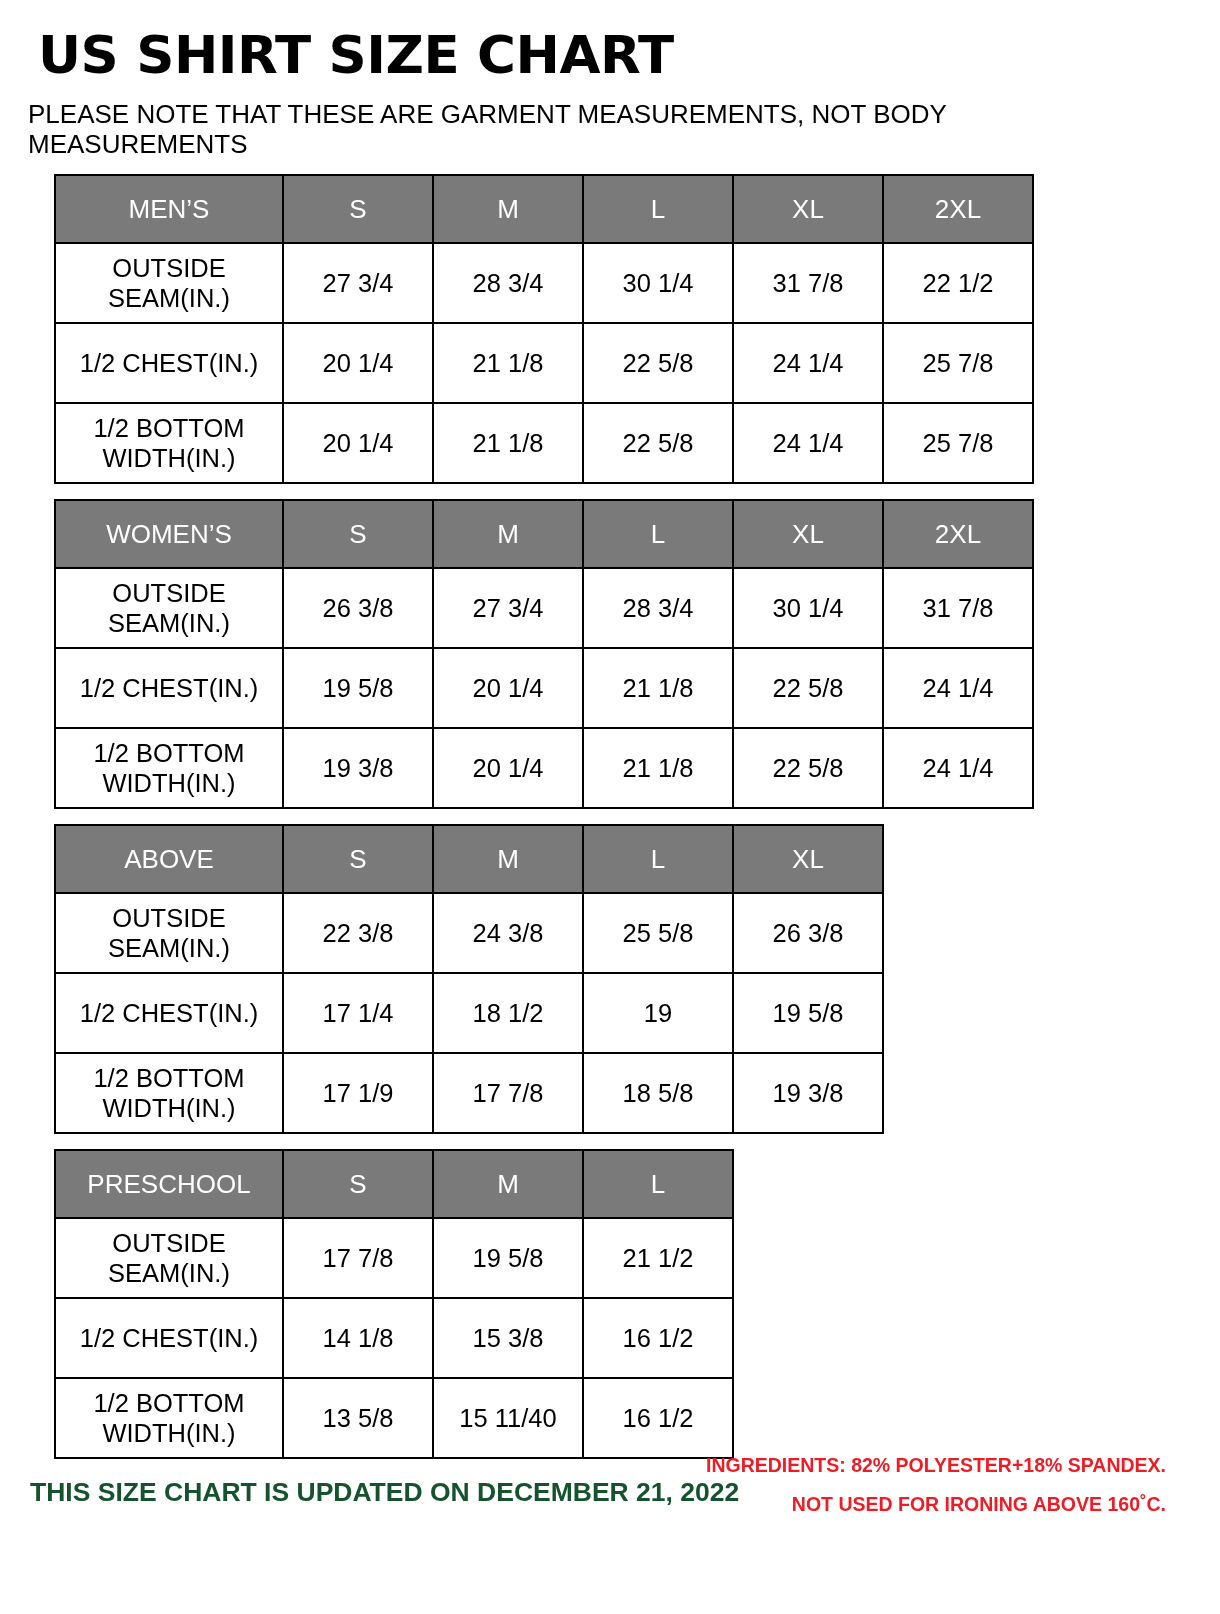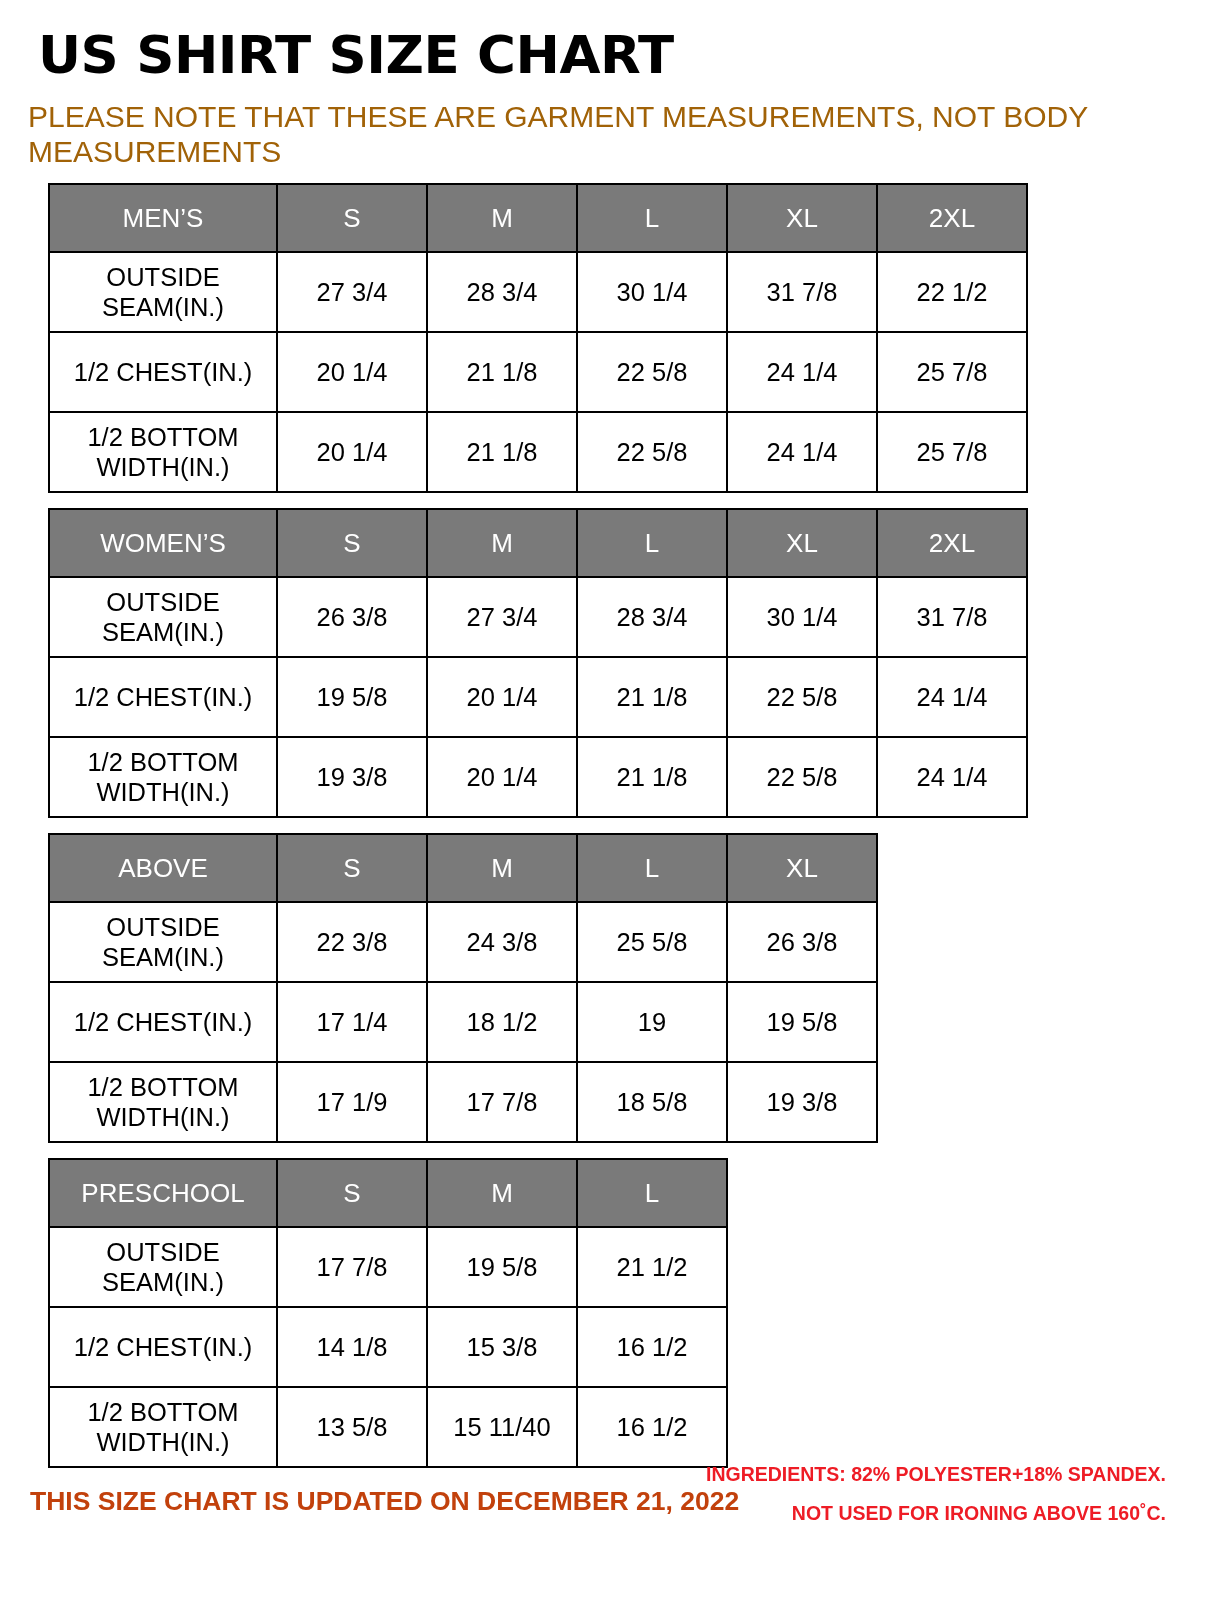--- a/index.html
+++ b/index.html
@@ -24,22 +24,22 @@
     font-size: 52px;
     font-weight: bold;
     letter-spacing: -0.5px;
     line-height: 1.05;
     margin: 6px 0 10px 12px;
     font-family: "DejaVu Sans", sans-serif;
     transform: scaleX(1.02);
     transform-origin: left center;
   }
   .note {
-    color: #a16207;
-    font-size: 30px;
+    color: #000000;
+    font-size: 26px;
     line-height: 1.18;
     margin: 16px 0 14px 2px;
     max-width: 1120px;
   }
   table.size-table {
     border-collapse: collapse;
     table-layout: fixed;
     margin-bottom: 15px;
   }
   table.size-table td, table.size-table th {
@@ -57,37 +57,37 @@
     color: #ffffff;
     height: 66px;
     font-size: 26px;
   }
   td.label {
     font-size: 25.5px;
     padding: 2px 4px;
   }
   .col-label { width: 228px; }
   .col-val { width: 150px; }
-  .tables-wrap { margin-left: 2px; padding-left: 20px; }
+  .tables-wrap { margin-left: 8px; padding-left: 20px; }
   .bottom-area {
     position: relative;
   }
   .ingredients {
     position: absolute;
     right: 28px;
     top: 1272px;
     color: #ee1c25;
     font-size: 19.5px;
     font-weight: bold;
     line-height: 2.0;
     text-align: right;
     width: 520px;
   }
   .footer {
-    color: #c2410c;
+    color: #14532d;
     font-size: 26.5px;
     font-weight: bold;
     margin: 18px 0 0 4px;
   }
 </style>
 </head>
 <body>
 
 <div class="page">
 

